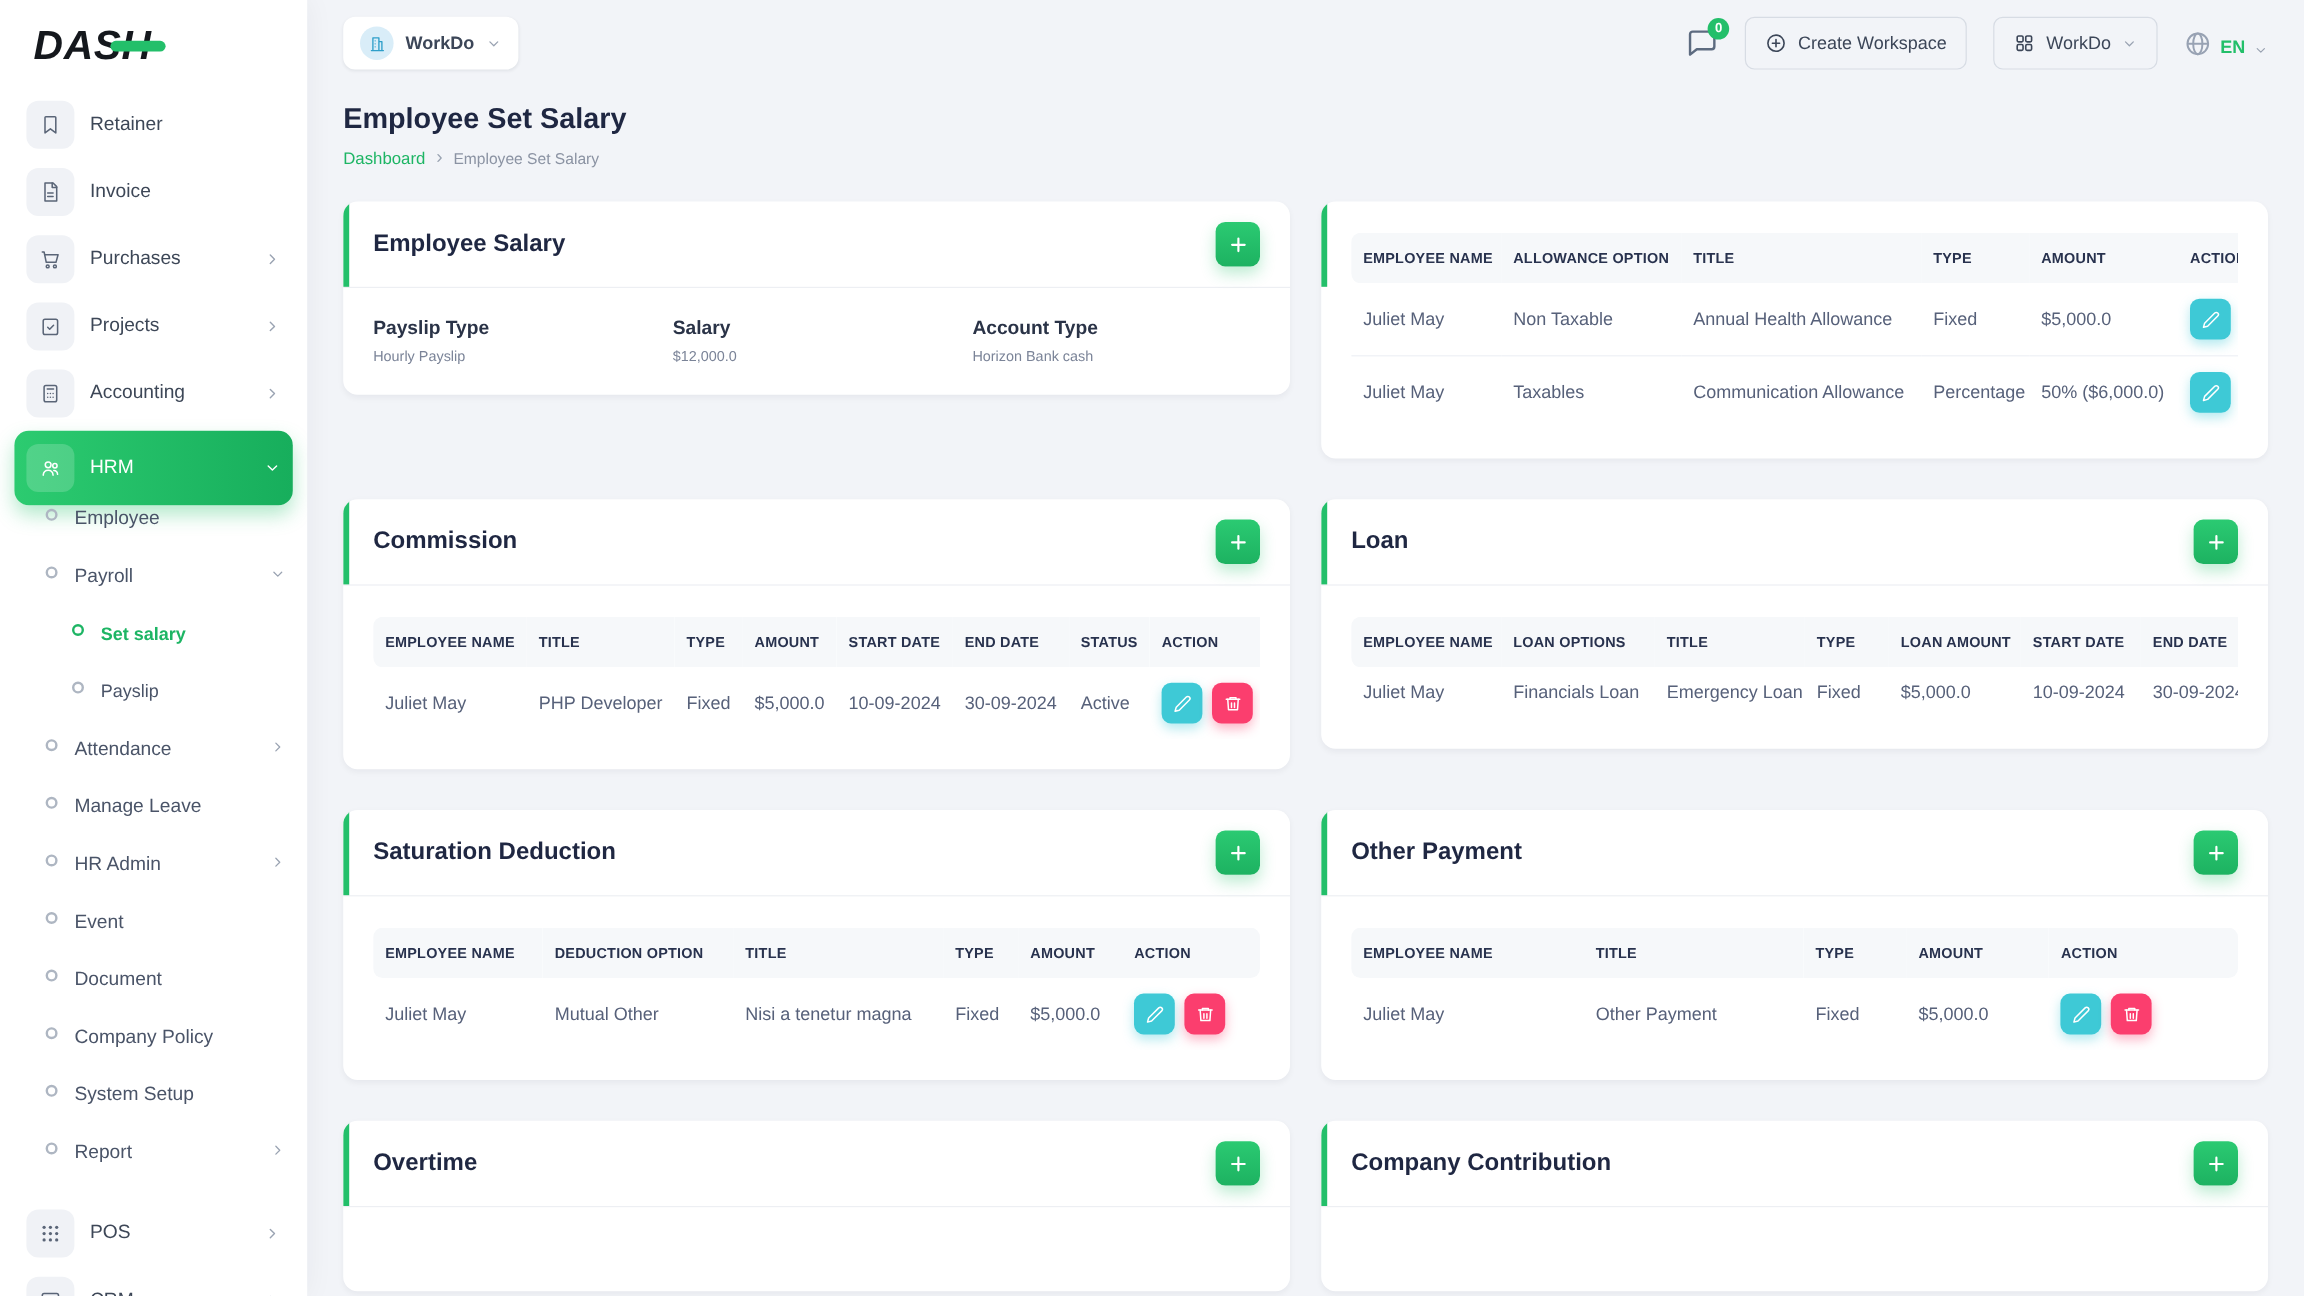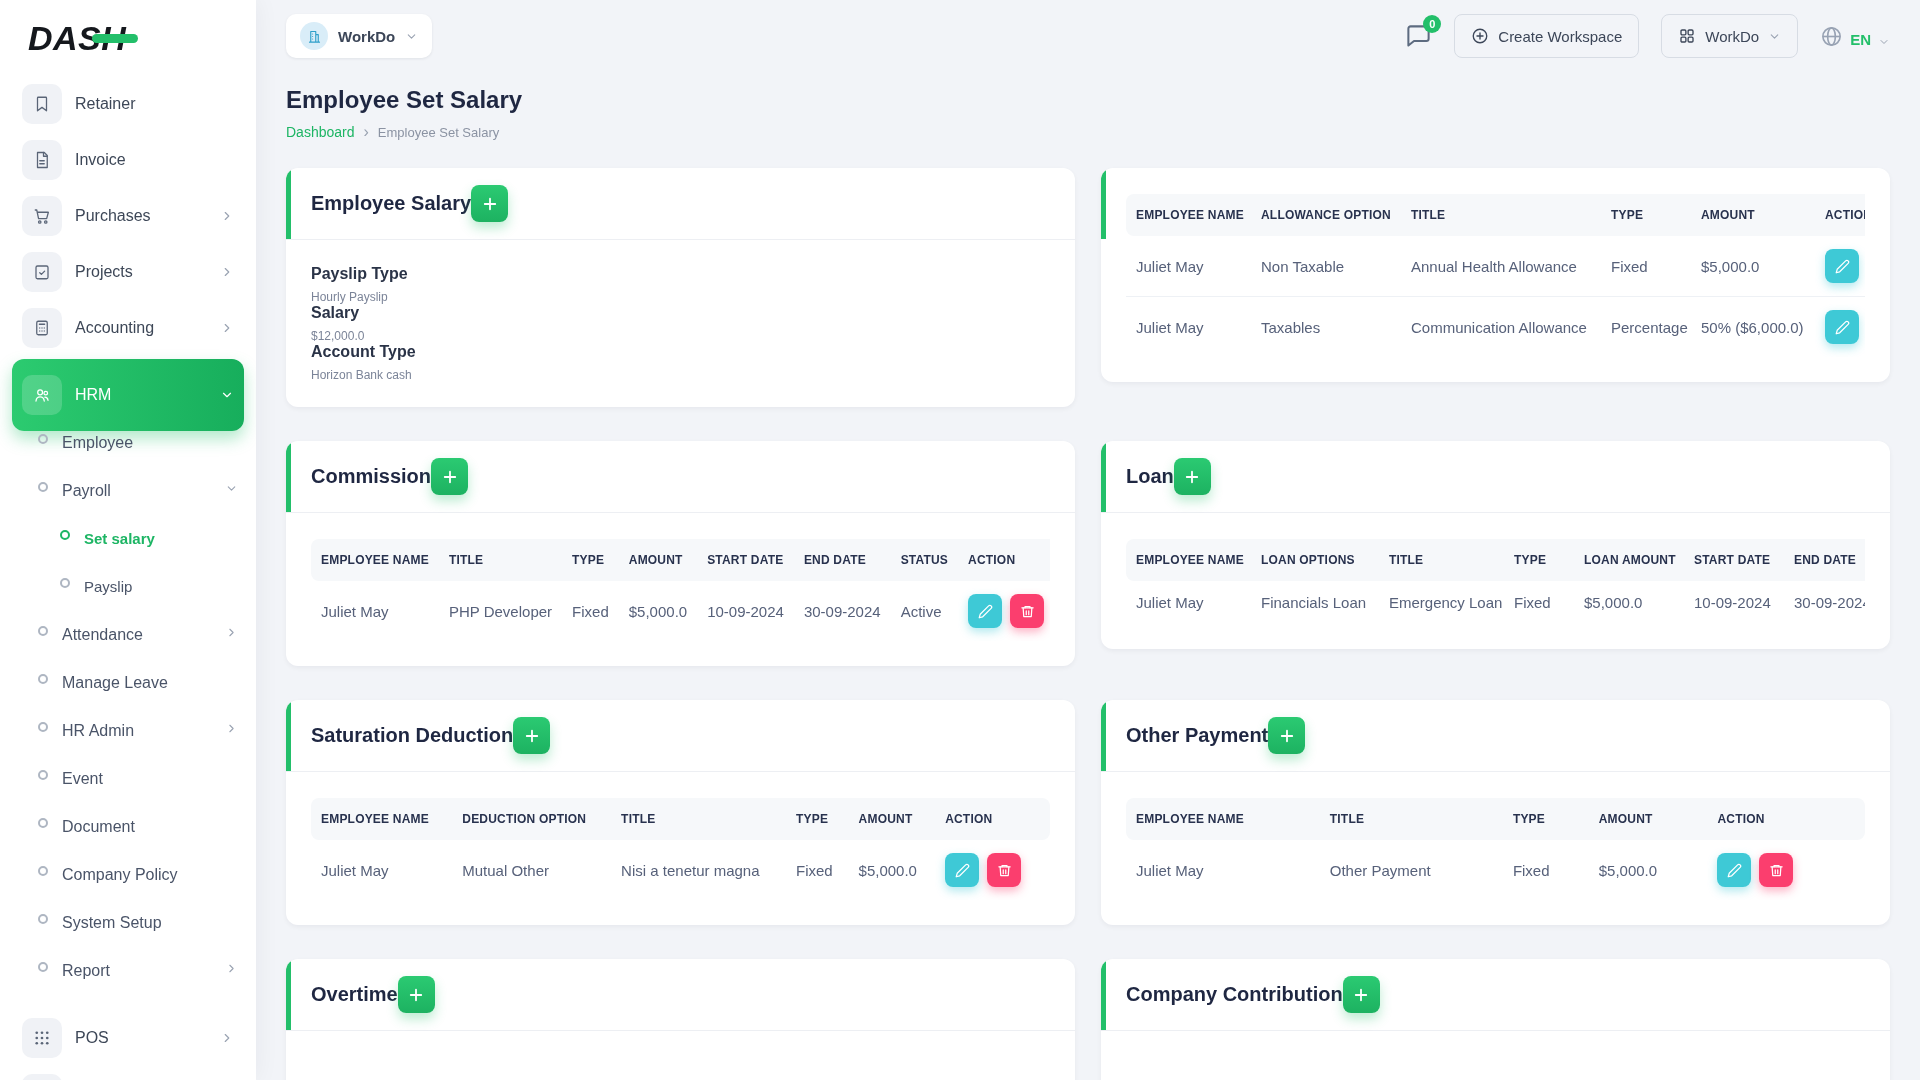--- a/index.html
+++ b/index.html
@@ -14,21 +14,21 @@
   }
   
   .sidebar{width:256px;min-width:256px;height:100%;background:#fff;box-shadow:0 0 24px rgba(20,30,50,.06);overflow:hidden;z-index:5}
   .logo{height:76px;display:flex;align-items:center;padding-left:28px;position:relative;cursor:pointer}
   .logo-text{font-size:34px;font-weight:800;font-style:italic;letter-spacing:.5px;color:#15181d}
   .logo-dash{position:absolute;left:92px;top:34px;width:46px;height:9px;border-radius:5px;background:var(--green)}
   .nav{padding:0 12px}
   .mi{display:flex;align-items:center;gap:13px;height:56px;padding:0 10px;border-radius:12px;color:#3d4757;font-size:16px;font-weight:500;cursor:pointer}
   .ibox{width:40px;height:40px;min-width:40px;border-radius:10px;background:#f0f2f6;display:flex;align-items:center;justify-content:center;color:#5a6577}
   .mi .chev,.smi .chev{margin-left:auto;color:#9aa3b2;display:flex}
-  .mi.active{height:72px;margin:3px 0;background:linear-gradient(90deg,#2ccb70,#17ae5c);color:#fff;box-shadow:0 8px 16px rgba(35,191,106,.35)}
+  .mi.active{height:62px;margin:3px 0;background:linear-gradient(90deg,#2ccb70,#17ae5c);color:#fff;box-shadow:0 8px 16px rgba(35,191,106,.35)}
   .mi.active .ibox{background:rgba(255,255,255,.18);color:#fff}
   .mi.active .chev{color:#fff}
   .smi{display:flex;align-items:flex-start;gap:14px;height:48px;padding-left:26px;font-size:16px;color:#4a5468;cursor:pointer}
   .smi .dot{width:10px;height:10px;min-width:10px;border-radius:50%;border:2px solid #aeb6c2}
   .smi.lvl2{padding-left:48px;font-size:15px}
   .smi.active{color:#1db564;font-weight:600}
   .smi.active .dot{border-color:#1db564}
   .smi .chev{margin-right:6px}
   
   .main{flex:1;display:flex;flex-direction:column;height:100%;overflow:hidden}
@@ -45,24 +45,24 @@
   .content{flex:1;overflow:hidden;padding:0 30px}
   .page-head{padding:14px 0 28px}
   .page-title{font-size:24px;font-weight:700;color:#1f2742;margin-bottom:10px}
   .crumbs{display:flex;align-items:center;gap:9px;font-size:14px}
   .crumbs a{color:#1db564;text-decoration:none;cursor:pointer}
   .crumbs .sep{color:#9aa3b2;font-size:16px;line-height:1}
   .crumbs .cur{color:#8b93a3;font-size:13px}
   .cards{display:grid;grid-template-columns:1fr 1fr;gap:34px 26px;align-items:start}
   .card{background:#fff;border-radius:12px;box-shadow:0 2px 5px rgba(16,24,40,.05);position:relative;overflow:hidden}
   .card::before{content:"";position:absolute;left:0;top:0;width:5px;height:71px;background:var(--green)}
-  .card-head{display:flex;align-items:center;padding:17px 25px;border-bottom:1px solid #edeff3}
+  .card-head{display:flex;align-items:center;justify-content:space-between;padding:17px 25px;border-bottom:1px solid #edeff3}
   .card-title{font-size:20px;font-weight:700;color:#1f2742}
   .add-btn{width:37px;height:37px;border-radius:8px;background:linear-gradient(180deg,#2bca72,#1db261);border:none;display:flex;align-items:center;justify-content:center;color:#fff;box-shadow:0 6px 12px rgba(35,191,106,.3);cursor:pointer}
-  .fields{display:grid;grid-template-columns:1fr;padding:25px;column-gap:10px}
+  .fields{display:grid;grid-template-columns:1fr 1fr 1fr;padding:25px;column-gap:10px}
   .f-lbl{font-size:16px;font-weight:700;color:#2a3347;margin-bottom:7px}
   .f-val{font-size:12px;color:#7b8498}
   .tbl-wrap{margin:26px 25px 25px;overflow:hidden}
   table.tbl{border-collapse:collapse;width:100%}
   .tbl th{background:#f6f8fa;font-size:12px;font-weight:700;color:#28324e;text-transform:uppercase;letter-spacing:.2px;text-align:left;padding:14px 10px;white-space:nowrap;overflow:hidden}
   .tbl th:first-child{border-radius:8px 0 0 8px}
   .tbl th:last-child{border-radius:0 8px 8px 0}
   .tbl td{font-size:15px;color:#57617a;padding:13px 10px;height:34px;white-space:nowrap;overflow:hidden;vertical-align:middle}
   .tbl tbody tr + tr td{border-top:1px solid #eef1f5}
   .act-btn{width:34px;height:34px;border-radius:8px;border:none;display:inline-flex;align-items:center;justify-content:center;vertical-align:middle;cursor:pointer;margin-right:8px}

